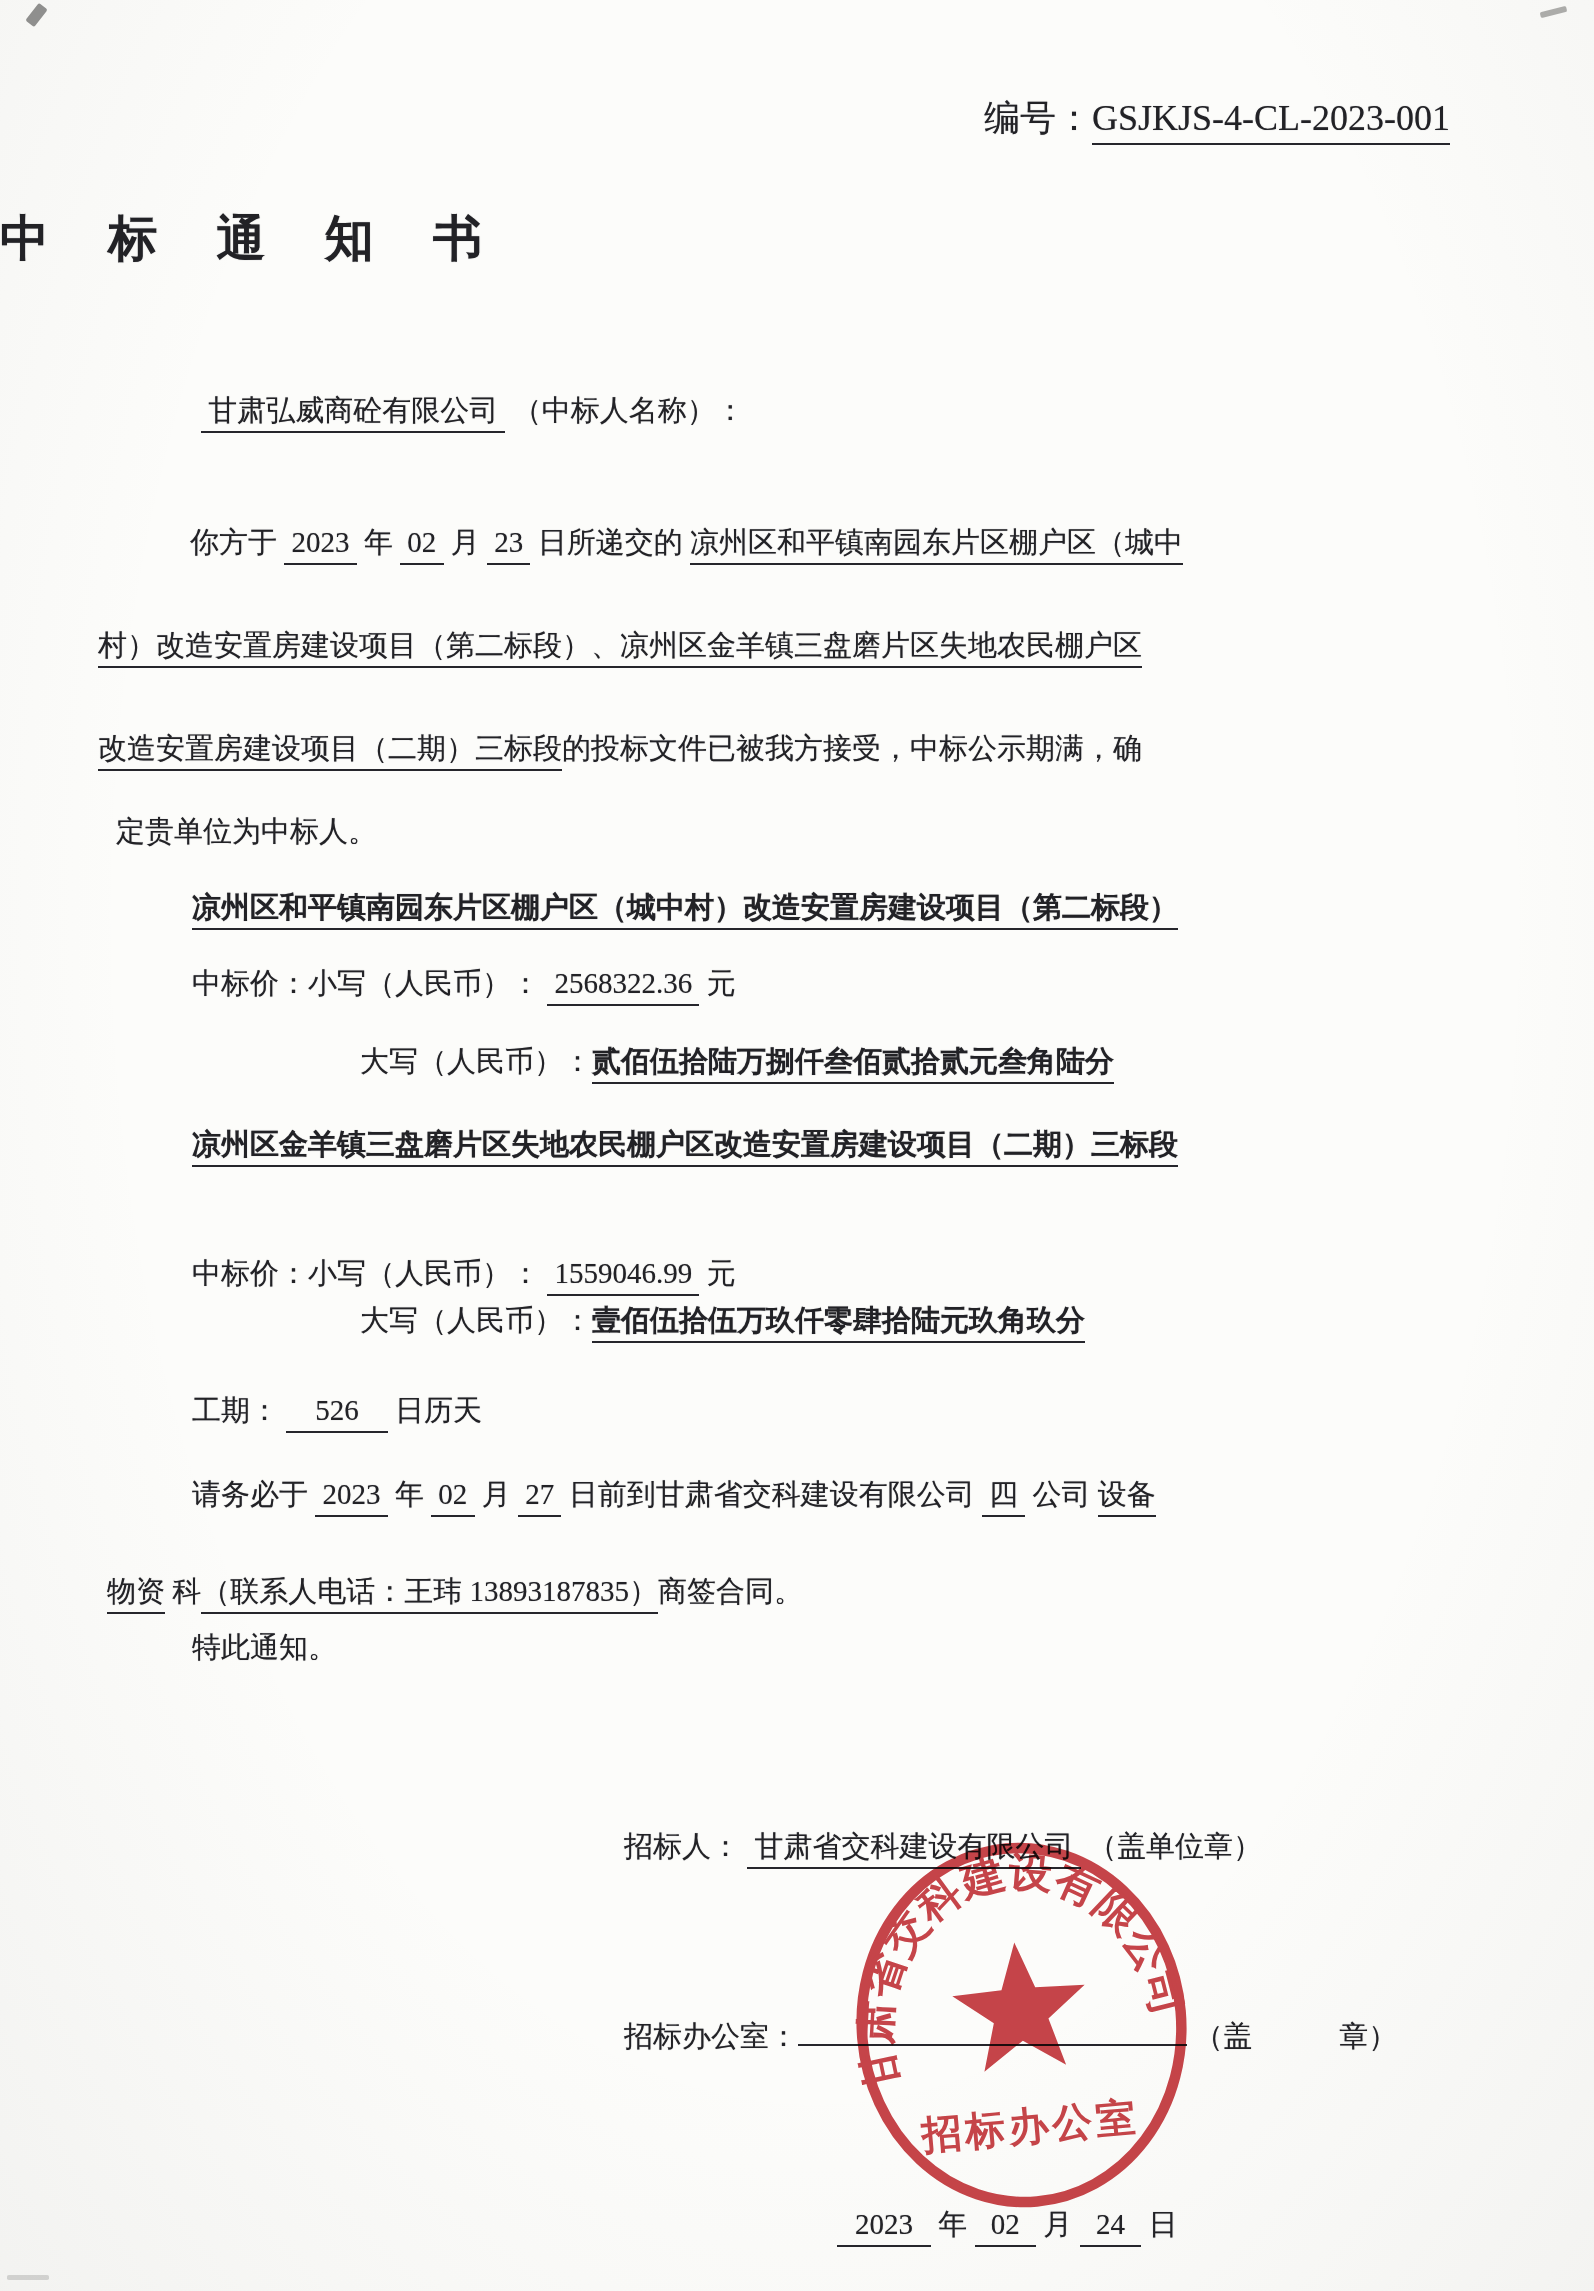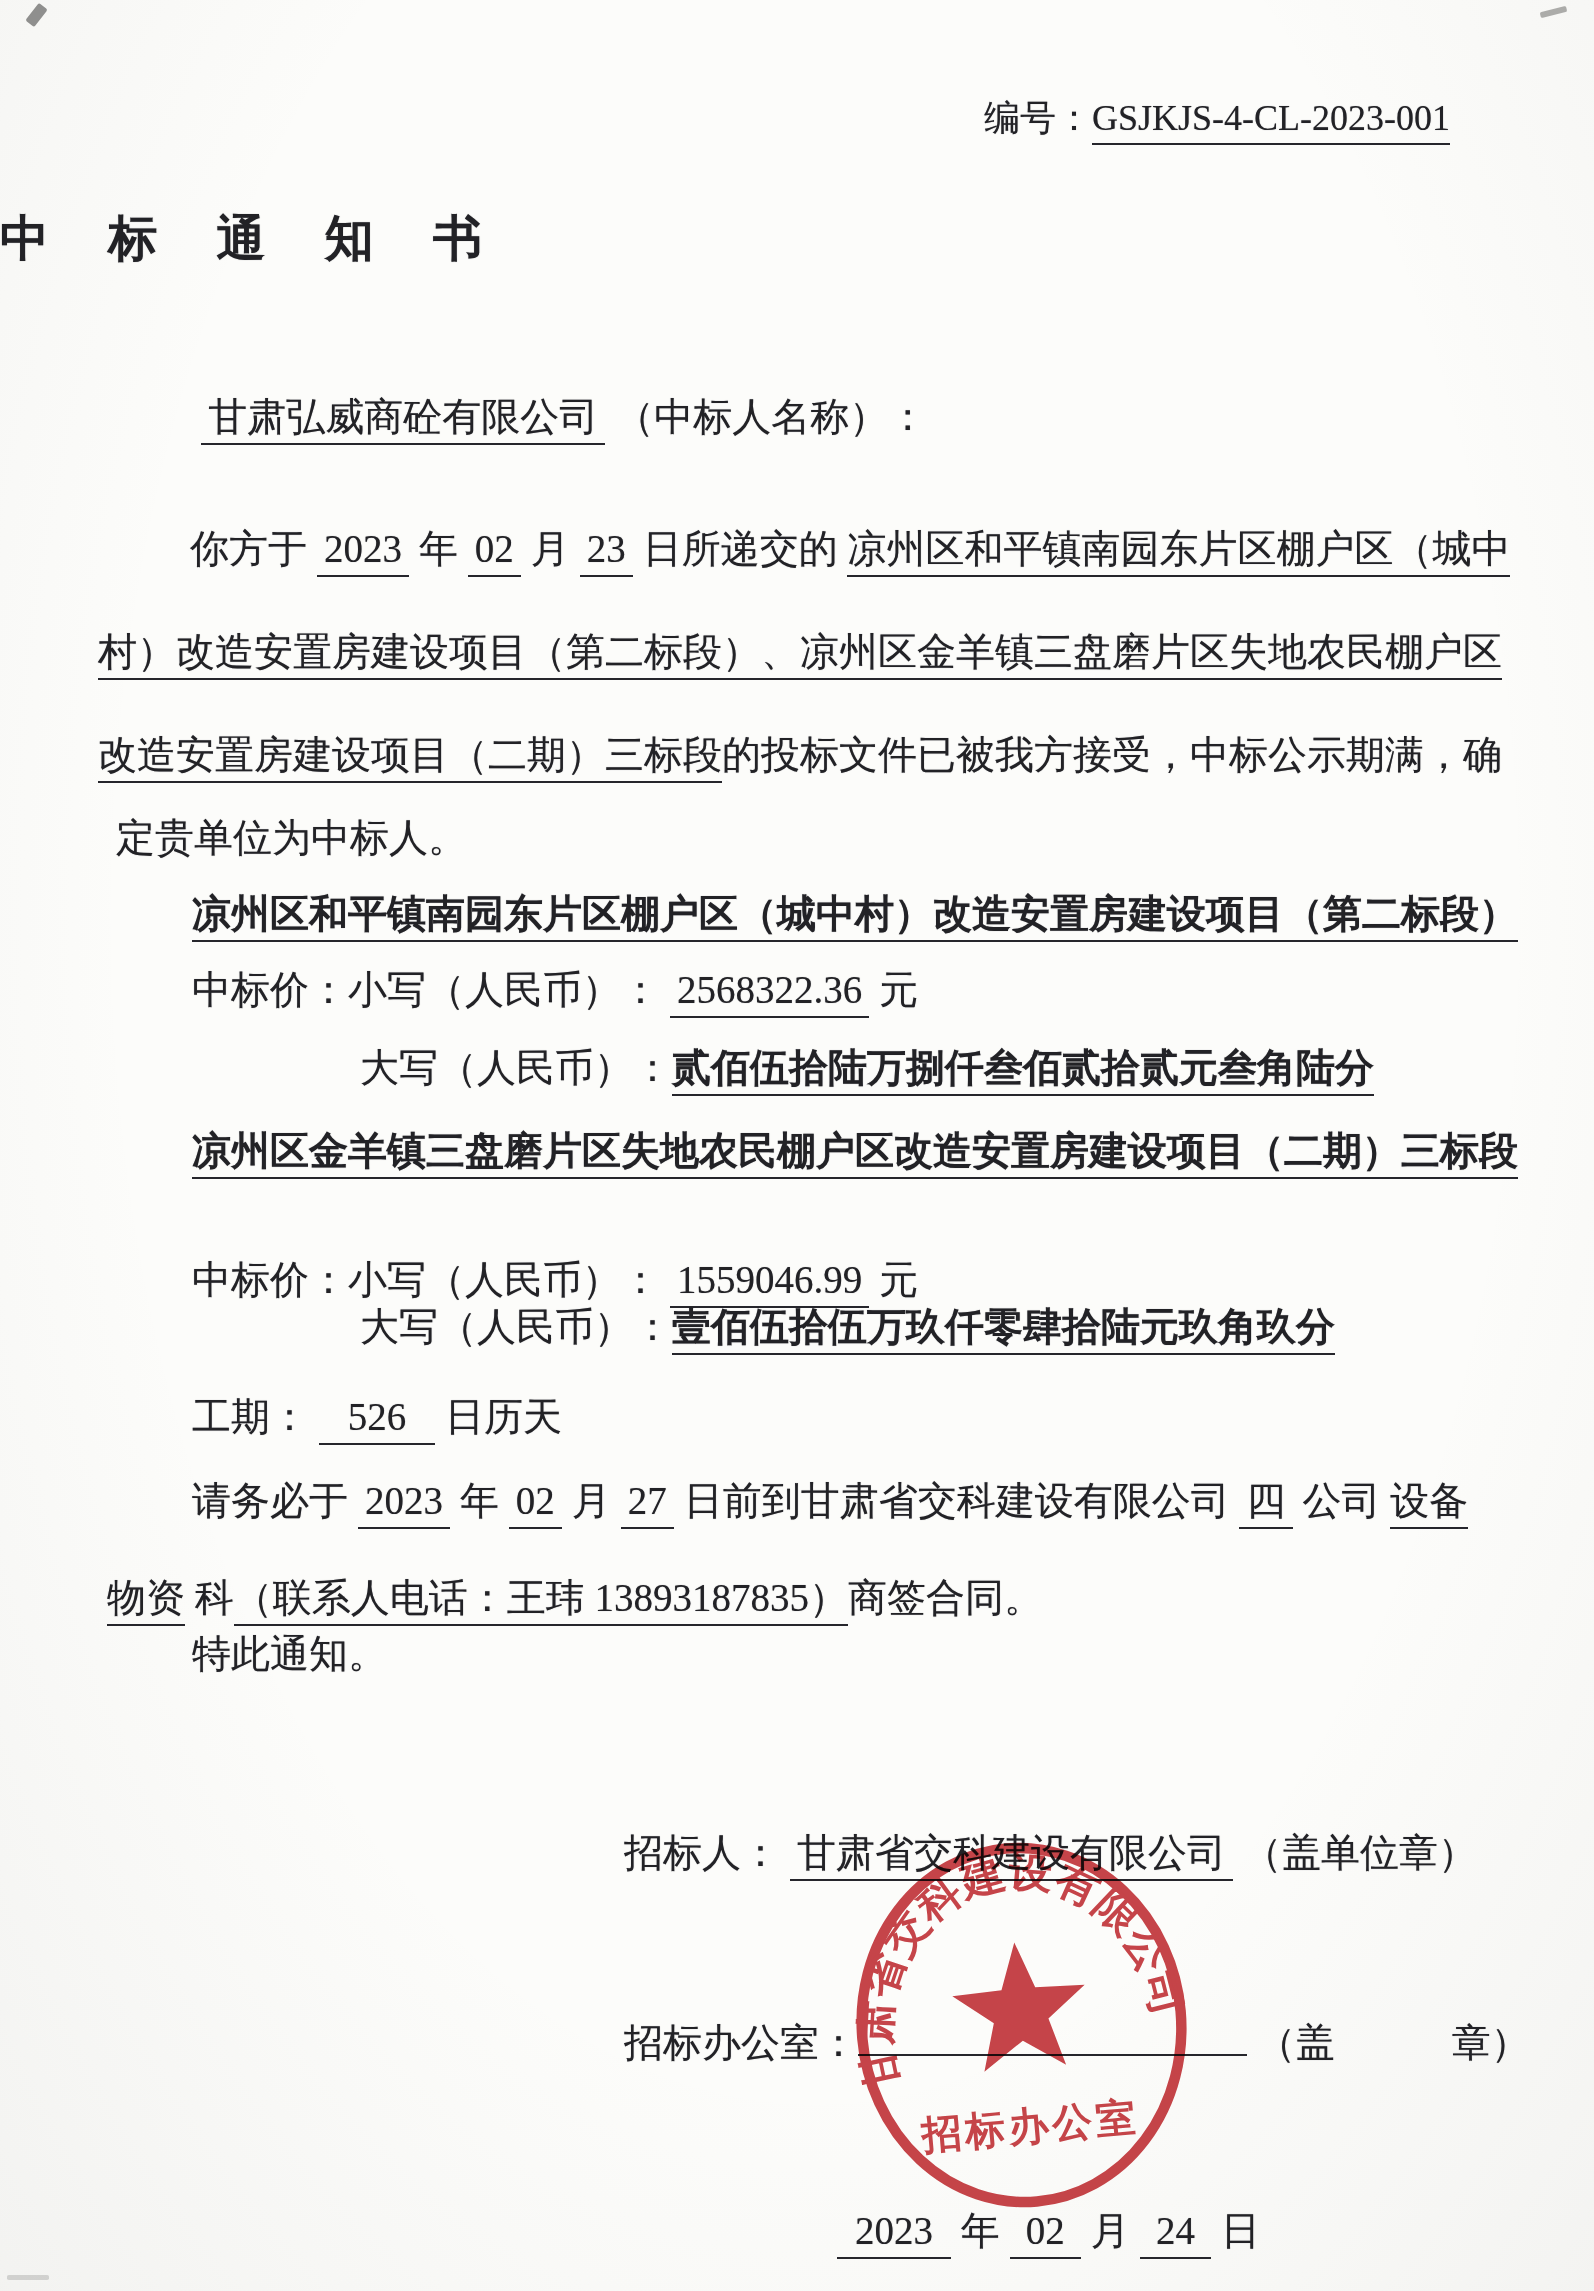--- a/index.html
+++ b/index.html
@@ -11,21 +11,21 @@
       radial-gradient(ellipse at 50% 40%, rgba(255,255,255,0) 60%, rgba(120,120,118,0.07) 100%),
       #fcfcfa;
     font-family:"Liberation Serif","DejaVu Serif",serif;
     color:#222226;
     overflow:hidden;
     padding-left:35px;
   }
   .line {
     position:absolute;
     white-space:nowrap;
-    font-size:39px;
+    font-size:29px;
     line-height:1.35;
     text-shadow:0 0 0.9px rgba(25,25,35,0.45);
   }
   .sm { font-size:36px; }
   .b  { font-weight:bold; }
   .u  { border-bottom:2.7px solid #26262c; padding:0 7.2px 4.5px 7.2px; }
   .u-tight { border-bottom:2.7px solid #26262c; padding-bottom:4.5px; }
   .doc-title {
     position:absolute; top:206px; left:0; width:100%;
     text-align:left; font-size:49px; font-weight:bold;

